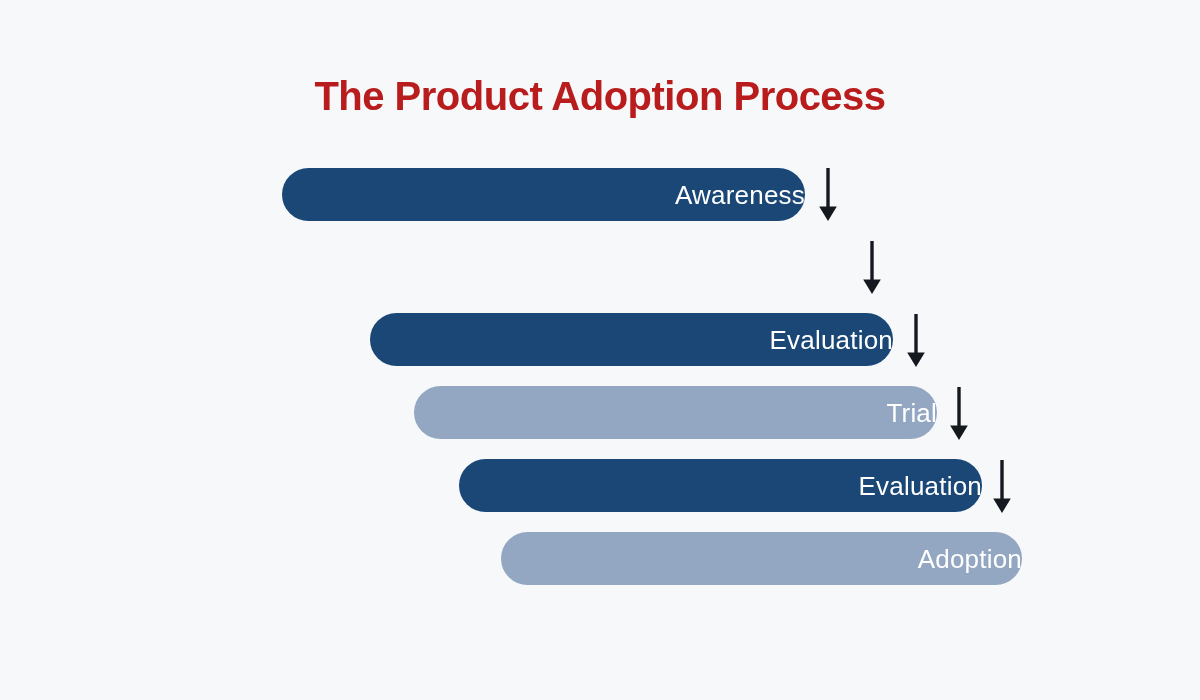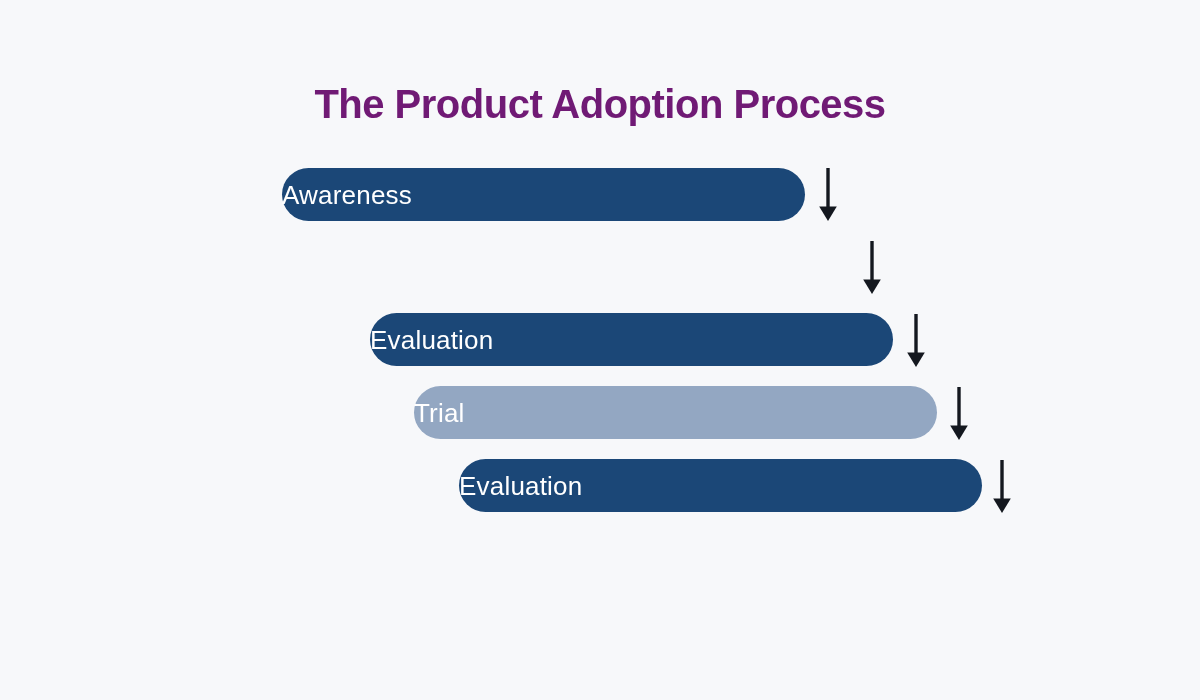--- a/index.html
+++ b/index.html
@@ -36,21 +36,21 @@
     line-height: 52px;
     white-space: nowrap;
   }
 
   .funnel-stage {
     position: absolute;
     height: 53px;
     border-radius: 26.5px;
     display: flex;
     align-items: center;
-    justify-content: flex-start;
+    justify-content: flex-end;
     box-sizing: border-box;
   }
 
   .funnel-stage .stage-label {
     font-family: "Liberation Sans", "DejaVu Sans", sans-serif;
     font-size: 26px;
     font-weight: normal;
     color: #ffffff;
     line-height: 1;
     white-space: nowrap;
@@ -65,39 +65,42 @@
   }
   .flow-arrow svg {
     display: block;
   }
 </style>
 </head>
 <body style="background: rgb(247, 248, 250);">
 
 <div id="canvas" style="background: rgb(247, 248, 250);">
 
-  <div id="page-title" style="color: #701a75; margin-top: 8px;">The Product Adoption Process</div>
+  <div id="page-title" style="color: #b91c1c;">The Product Adoption Process</div>
 
   <div class="funnel-stage" id="stage-1" style="left: 282px; top: 168px; width: 523px; height: 53px; border-radius: 26.5px; background: rgb(27, 71, 119);">
     <span class="stage-label" style="color: rgb(255, 255, 255);">Awareness</span>
   </div>
 
 
   <div class="funnel-stage" id="stage-3" style="left: 370px; top: 313px; width: 523px; height: 53px; border-radius: 26.5px; background: rgb(27, 71, 119);">
     <span class="stage-label" style="color: rgb(255, 255, 255);">Evaluation</span>
   </div>
 
   <div class="funnel-stage" id="stage-4" style="left: 414px; top: 386px; width: 523px; height: 53px; border-radius: 26.5px; background: rgb(147, 167, 194);">
     <span class="stage-label" style="color: rgb(255, 255, 255);">Trial</span>
   </div>
 
   <div class="funnel-stage" id="stage-5" style="left: 459px; top: 459px; width: 523px; height: 53px; border-radius: 26.5px; background: rgb(27, 71, 119);">
     <span class="stage-label" style="color: rgb(255, 255, 255);">Evaluation</span>
   </div>
 
+  <div class="funnel-stage" id="stage-6" style="left: 501px; top: 532px; width: 521px; height: 53px; border-radius: 26.5px; background: rgb(147, 167, 194);">
+    <span class="stage-label" style="color: rgb(255, 255, 255);">Adoption</span>
+  </div>
 
   <div id="connectors">
       <div class="flow-arrow" style="left: 815px; top: 166px;">
         <svg width="26" height="58" viewBox="0 0 26 58">
           <line x1="13" y1="2" x2="13" y2="42" stroke="#14181f" stroke-width="3.4"></line>
           <polygon points="13,55 4.2,40.5 21.8,40.5" fill="#14181f"></polygon>
         </svg>
       </div>
       <div class="flow-arrow" style="left: 859px; top: 239px;">
         <svg width="26" height="58" viewBox="0 0 26 58">

